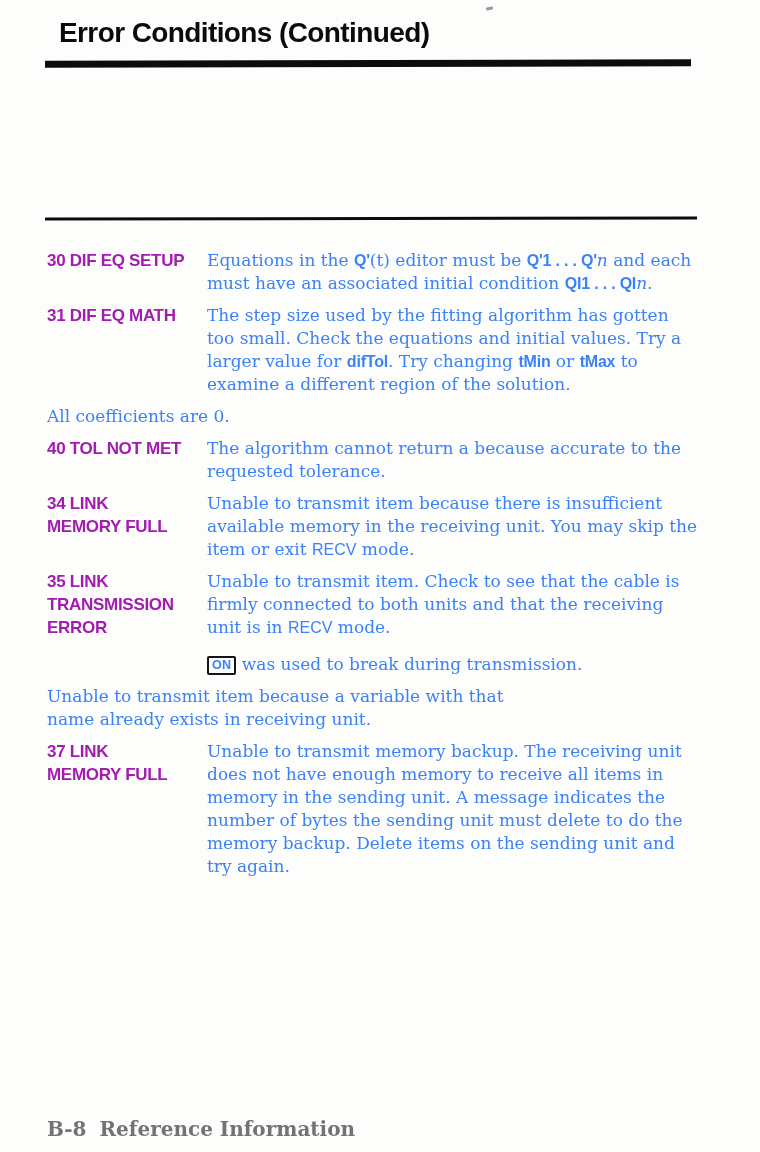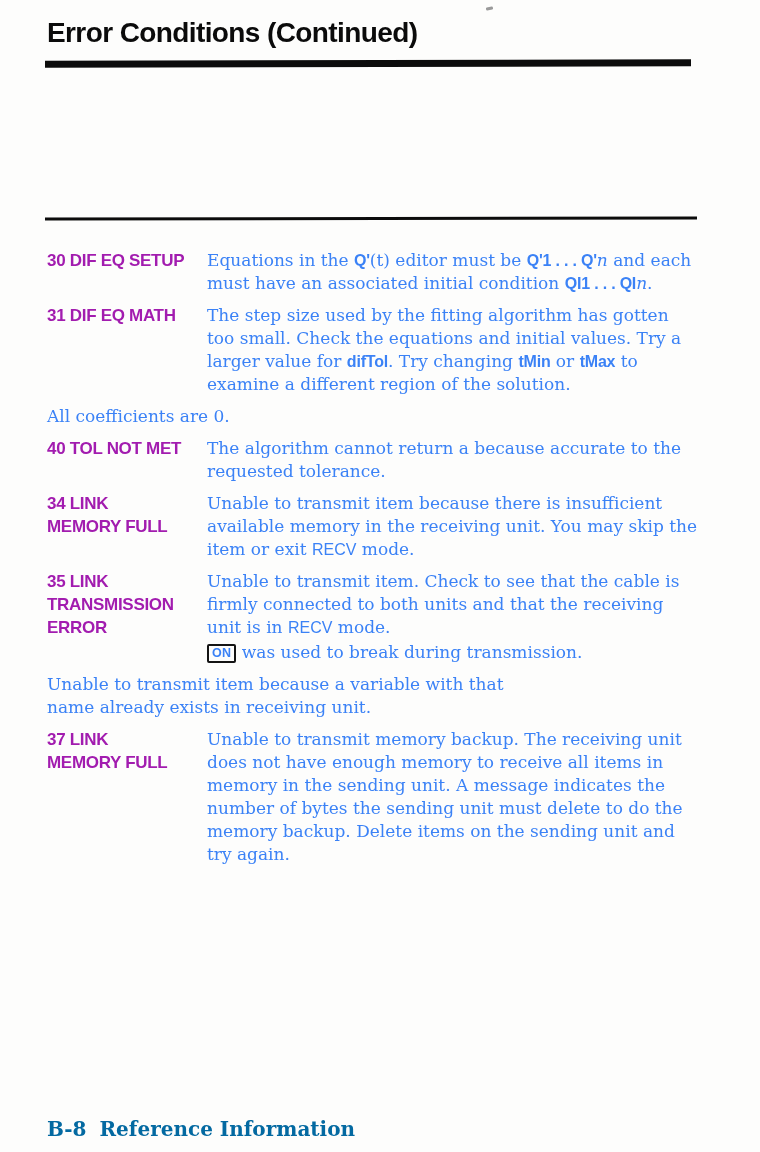--- a/index.html
+++ b/index.html
@@ -16,21 +16,21 @@
   .scan-speck {
     position: absolute;
     left: 486px; top: 7px;
     width: 7px; height: 3px;
     background: #9a9a9a;
     transform: rotate(-12deg);
     border-radius: 1px;
   }
   .title {
     position: absolute;
-    left: 47px; top: 17px;
+    left: 59px; top: 17px;
     font-family: "Liberation Sans", sans-serif;
     font-weight: 700;
     font-size: 28px;
     letter-spacing: -0.6px;
     color: #0b0b0b;
     white-space: nowrap;
   }
   .rule { position: absolute; background: #0c0c0c; }
   .rule-thick { left: 45px; top: 60px; width: 646px; height: 7px; transform: rotate(-0.12deg); }
   .rule-thin  { left: 45px; top: 217px; width: 652px; height: 3px; transform: rotate(-0.10deg); }
@@ -57,21 +57,21 @@
   }
   .desc {
     flex: 0 0 492px;
     width: 492px;
     font-family: "DejaVu Serif", "Liberation Serif", serif;
     font-size: 17px;
     line-height: 23px;
     color: #3b82f6;
   }
   .desc p.para { margin: 0; }
-  .desc p.para + p.para { margin-top: 2px; }
+  .desc p.para + p.para { margin-top: 14px; }
 
   .seg-serif { font-family: "DejaVu Serif", "Liberation Serif", serif; }
   .seg-italic { font-family: "DejaVu Serif", "Liberation Serif", serif; font-style: italic; }
   .seg-boldsans {
     font-family: "Liberation Sans", sans-serif;
     font-weight: 700;
     font-size: 16px;
     letter-spacing: -0.2px;
   }
   .seg-sans { font-family: "Liberation Sans", sans-serif; font-size: 16px; }
@@ -87,21 +87,21 @@
     vertical-align: 1px;
     letter-spacing: 0.3px;
   }
   .footer {
     position: absolute;
     left: 47px; top: 1116px;
     font-family: "DejaVu Serif", "Liberation Serif", serif;
     font-weight: 700;
     font-size: 20px;
     line-height: 26px;
-    color: #0369a1;
+    color: #737373;
     white-space: nowrap;
   }
   .footer .footer-num { margin-right: 13px; }
 </style>
 </head>
 <body>
 
 <div class="page">
   <div class="scan-speck"></div>
 

